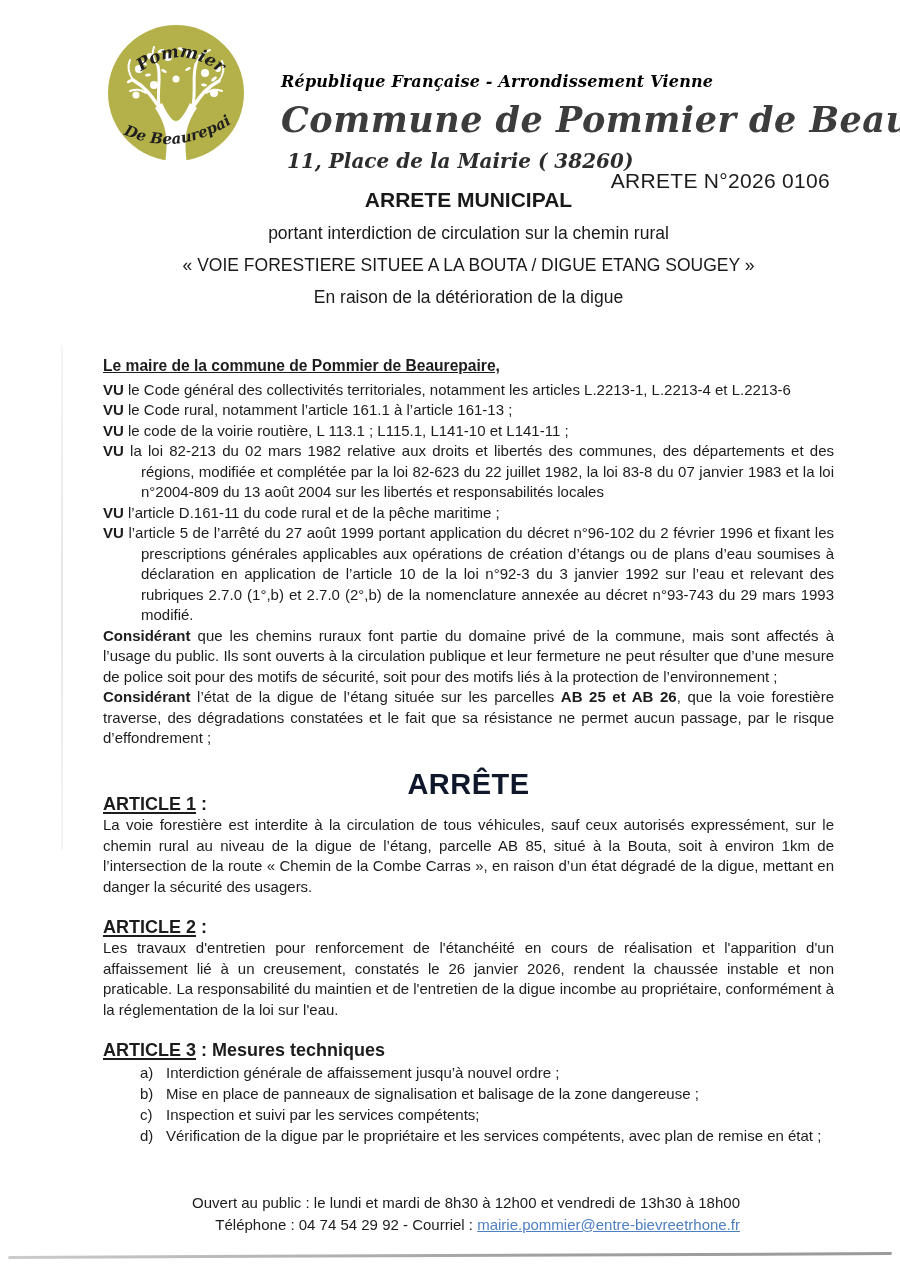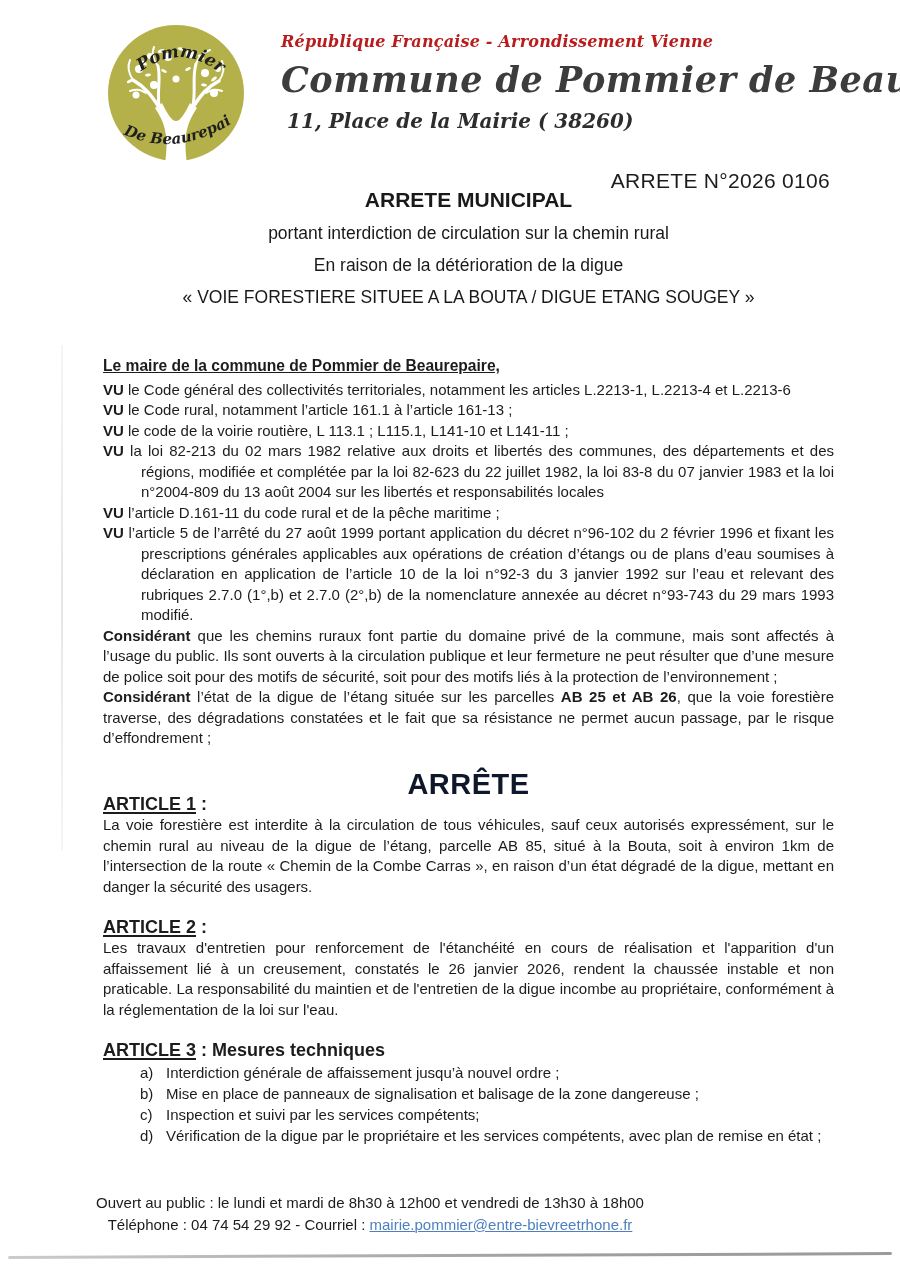--- a/index.html
+++ b/index.html
@@ -23,21 +23,21 @@
     position:absolute; left:8px; top:1254px; width:884px; height:3px;
     background:linear-gradient(to right, rgba(140,140,140,0.45), rgba(120,120,120,0.7) 60%, rgba(120,120,120,0.75));
     transform:rotate(-0.25deg);
     border-radius:2px;
   }
 
   
   .logo-wrap { position:absolute; left:106px; top:23px; width:140px; height:140px; }
   .script { font-family:"DejaVu Serif", serif; font-style:italic; font-weight:bold; }
   .hdr-text { position:absolute; left:281px; top:32px; width:560px; }
-  .hdr-line1 { font-size:16px; color:#b91c1c; letter-spacing:0.2px; }
+  .hdr-line1 { font-size:16px; color:#000000; letter-spacing:0.2px;margin-top:40px; }
   .hdr-line2 { font-size:35px; color:#3c3c3c; margin-top:8px; letter-spacing:0.5px; white-space:nowrap; }
   .hdr-line3 { font-size:20px; color:#2d2d2d; margin-top:9px; margin-left:6px; }
 
   
   .arrete-number {
     position:absolute; top:169px; right:70px;
     font-size:21px; color:#1c1c1c; letter-spacing:0.3px;
   }
   .title-block { position:absolute; left:103px; top:188px; width:731px; text-align:center; }
   .title-main { font-size:21px; font-weight:bold; color:#191919; }
@@ -62,21 +62,21 @@
   .article-label { font-weight:bold; text-decoration:underline; text-decoration-thickness:1.5px; text-underline-offset:2px; }
   .article-suffix { font-weight:bold; }
   .article-body { text-align:justify; margin:0; }
   .a3-list { margin-top:1px; line-height:21px; }
   .a3-row { display:flex; padding-left:37px; }
   .a3-marker { flex:0 0 26px; }
 
   
   .doc-footer {
     position:absolute; left:0; top:1192px; width:740px;
-    text-align:center; font-size:15px; line-height:21.5px; color:#1c1c1c;
+    text-align:right; font-size:15px; line-height:21.5px; color:#1c1c1c;
   }
   .email-link { color:#4e7fc0; text-decoration:underline; text-decoration-thickness:1px; cursor:pointer; }
 </style>
 </head>
 <body>
 
 <div class="page">
 
   <div class="scan-left"></div>
 
@@ -141,22 +141,22 @@
     <div class="script hdr-line1">République Française - Arrondissement Vienne</div>
     <div class="script hdr-line2">Commune de Pommier de Beaurepaire</div>
     <div class="script hdr-line3">11, Place de la Mairie ( 38260)</div>
   </div>
 
   <div class="arrete-number">ARRETE N°2026 0106</div>
 
   <div class="title-block">
     <div class="title-main">ARRETE MUNICIPAL</div>
     <div class="title-sub">portant interdiction de circulation sur la chemin rural</div>
+    <div class="title-sub">« VOIE FORESTIERE SITUEE A LA BOUTA / DIGUE ETANG SOUGEY »</div>
     <div class="title-sub">En raison de la détérioration de la digue</div>
-    <div class="title-sub">« VOIE FORESTIERE SITUEE A LA BOUTA / DIGUE ETANG SOUGEY »</div>
   </div>
 
   <div class="doc-body">
 
     <div class="intro">Le maire de la commune de Pommier de Beaurepaire,</div>
 
     <p class="vu"><span class="b">VU</span>
       <span>le Code général des collectivités territoriales, notamment les articles L.2213-1, L.2213-4 et L.2213-6</span></p>
     <p class="vu"><span class="b">VU</span>
       <span>le Code rural, notamment l’article 161.1 à l’article 161-13 ;</span></p>

